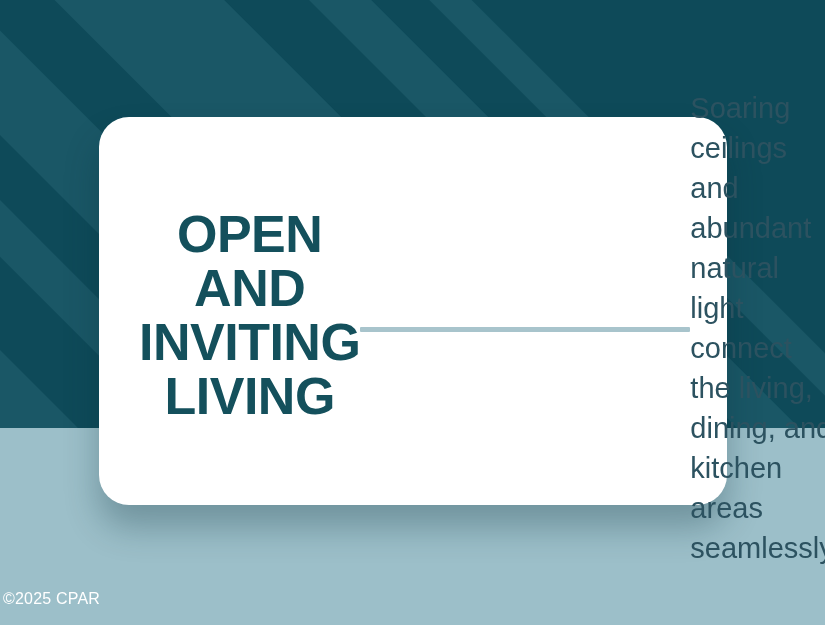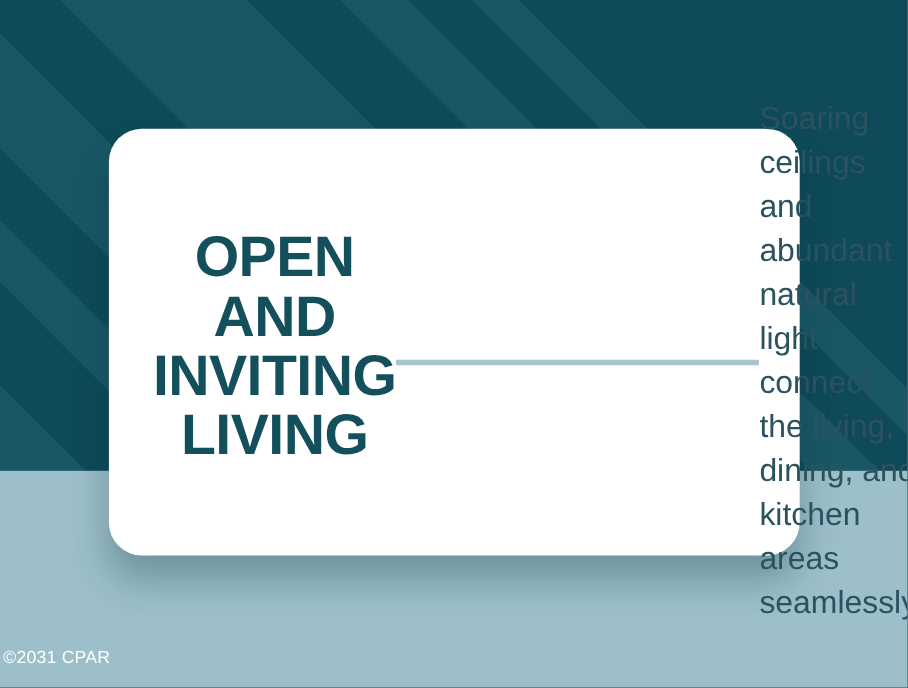--- a/index.html
+++ b/index.html
@@ -143,15 +143,15 @@
 
   <div class="card">
     <h1 class="card-title">OPEN AND
 INVITING LIVING</h1>
 
     <div class="divider"></div>
 
     <p class="card-body">Soaring ceilings and abundant natural light connect the living, dining, and kitchen areas seamlessly</p>
   </div>
 
-  <div class="copyright">©2031 CPAR</div>
+  <div class="copyright">©2025 CPAR</div>
 
 </div>
 
 </body></html>

